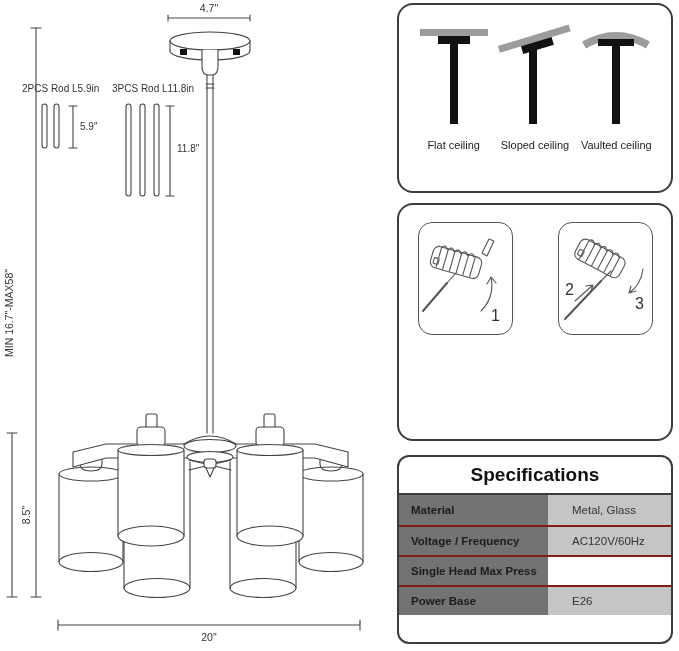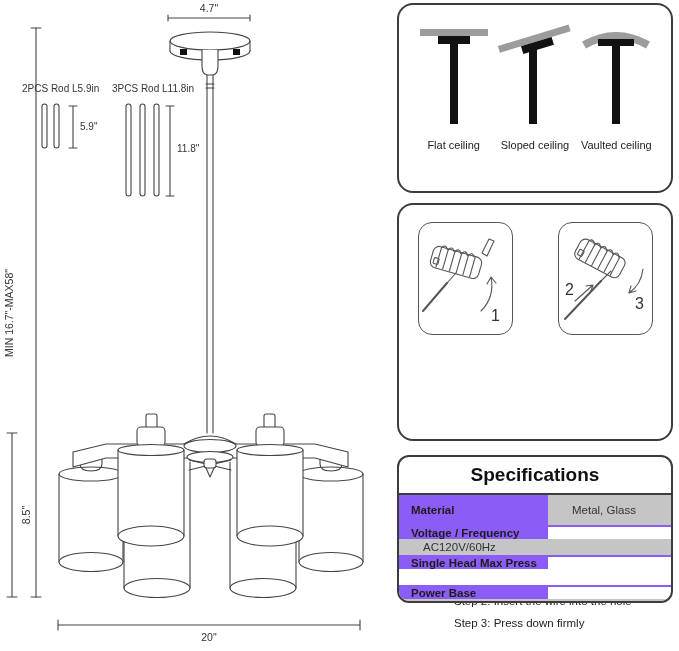--- a/index.html
+++ b/index.html
@@ -8,42 +8,42 @@
     font-family:"Liberation Sans", sans-serif;color:#222;overflow:hidden;
   }
   svg text{font-family:"Liberation Sans", sans-serif;fill:#333;}
   .drawing{position:absolute;left:0;top:0;}
   .panel{
     position:absolute;left:397px;width:276px;
     border:2px solid #3c3c3c;border-radius:16px;background:#fff;box-sizing:border-box;
   }
   #ceiling-box{top:3px;height:190px;}
   #steps-box{top:203px;height:238px;}
-  #specs-box{top:455px;height:148px;border-radius:12px;overflow:hidden;}
+  #specs-box{top:455px;height:189px;border-radius:12px;overflow:hidden;}
   .ceil-wrap{display:flex;justify-content:space-between;padding:16px 14px 0 14px;}
   .ceil-item{display:flex;flex-direction:column;align-items:center;width:82px;}
   .ceil-item .lbl{font-size:11px;margin-top:8px;color:#222;white-space:nowrap;}
   .step-panel{
     position:absolute;top:17px;width:95px;height:113px;
     border:1.4px solid #555;border-radius:14px;background:#fff;box-sizing:border-box;
   }
   #step-panel-1{left:19px;}
   #step-panel-2{left:159px;}
   .step-lines{position:absolute;left:55px;top:343px;font-size:11.5px;line-height:21.5px;color:#222;}
   .step-lines .indent{margin-left:39px;}
   
   .spec-header{
     height:38px;display:flex;align-items:center;justify-content:center;
     font-size:19px;font-weight:bold;color:#111;border-bottom:2px solid #3c3c3c;box-sizing:border-box;
   }
   .spec-row{display:flex;height:30px;box-sizing:border-box;}
-  .spec-row + .spec-row{border-top:2px solid #8b5cf6;flex-direction:column;}
+  .spec-row + .spec-row{border-top:2px solid #7f1d1d;}
   .spec-label{
     width:149px;box-sizing:border-box;padding-left:12px;display:flex;align-items:center;
-    font-size:11.5px;font-weight:bold;color:#1c1c1c;background:#8b5cf6;
+    font-size:11.5px;font-weight:bold;color:#1c1c1c;background:#737373;
   }
   .spec-value{
     flex:1;box-sizing:border-box;padding-left:24px;display:flex;align-items:center;
     font-size:11.5px;color:#333;background:#c5c5c5;
   }
 </style>
 </head>
 <body>
 
 <div class="canvas">

